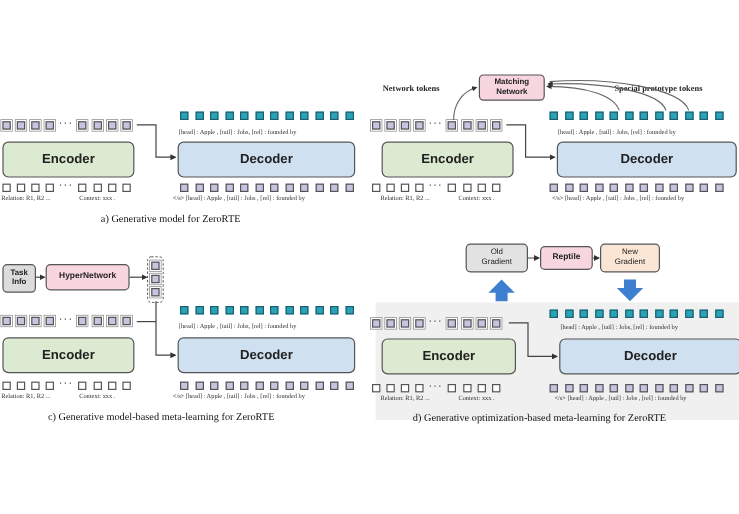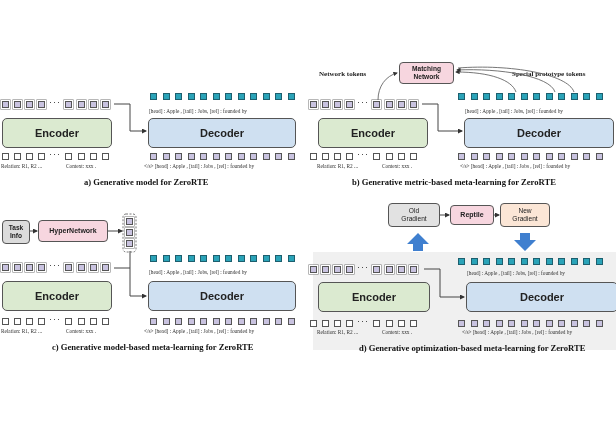--- a/index.html
+++ b/index.html
@@ -8,21 +8,21 @@
   .tok { position:absolute; width:7px; height:7px; box-sizing:border-box; }
   .tok-in { background:#fff; border:1px solid #555; }
   .tok-enc { background:#c9c3e0; border:1px solid #555; box-shadow:0 0 0 1px #fff, 0 0 0 1.6px #888; }
   .tok-dec { background:#c9c3e0; border:1px solid #555; }
   .tok-out { background:#2aa3b8; border:1px solid #1d5f6e; }
   .dots { position:absolute; font-size:9px; color:#333; letter-spacing:1px; line-height:7px; }
   .block { position:absolute; box-sizing:border-box; border:1.3px solid #555; border-radius:5px; display:flex; align-items:center; justify-content:center; font-weight:bold; color:#222; }
   .enc { background:#dbead0; font-size:11px; }
   .dec { background:#cfe0f1; font-size:11px; }
   .small { font-family:"Liberation Serif", serif; font-size:5.3px; color:#333; white-space:nowrap; position:absolute; }
-  .caption { position:absolute; font-family:"Liberation Serif", serif; font-weight:bold; font-size:8.6px; color:#111; white-space:nowrap; }
+  .caption { position:absolute; font-family:"Liberation Serif", serif; font-weight:normal; font-size:8.6px; color:#111; white-space:nowrap; }
   .node { position:absolute; box-sizing:border-box; border:1.2px solid #555; border-radius:4px; font-size:6.6px; color:#222; display:flex; align-items:center; justify-content:center; text-align:center; line-height:8px; font-weight:bold; }
   .lbl-serif { position:absolute; font-family:"Liberation Serif", serif; font-weight:bold; font-size:7px; color:#222; white-space:nowrap; }
   svg.overlay { position:absolute; left:0; top:0; pointer-events:none; }
 </style>
 </head>
 <body>
 
 <div class="abs" style="left:313px;top:252px;width:303px;height:98px;background:#f0f0f0;"></div>
 
 <div class="abs" style="left:0;top:0;width:308px;height:200px;">
@@ -39,46 +39,45 @@
 <div class="abs" style="left:308px;top:0;width:308px;height:200px;">
   <div class="block enc" style="left:10px;top:118px;width:110px;height:30px;">Encoder</div>
   <div class="block dec" style="left:156px;top:118px;width:150px;height:30px;">Decoder</div>
   <div class="small" style="left:9px;top:163px;">Relation:  R1,  R2 ...</div>
   <div class="small" style="left:74px;top:163px;">Context:  xxx   .</div>
   <div class="small" style="left:157px;top:108px;">[head] :  Apple  ,    [tail] :    Jobs,   [rel] : founded by</div>
   <div class="small" style="left:152px;top:163px;">&lt;/s&gt;  [head] :  Apple  ,  [tail] :    Jobs   , [rel] : founded by</div>
   <div class="node" style="left:91px;top:62px;width:55px;height:22px;background:#f7d6df;padding:0 6px;">Matching Network</div>
   <div class="lbl-serif" style="left:11px;top:70px;">Network tokens</div>
   <div class="lbl-serif" style="left:204px;top:70px;">Special prototype tokens</div>
-  <div class="caption" style="left:44px;top:177px;">b) Generative metric-based meta-learning for ZeroRTE</div>
 </div>
 
 <div class="abs" style="left:0;top:200px;width:308px;height:160px;">
   <div class="node" style="left:2px;top:20px;width:28px;height:24px;background:#dcdcdc;padding:0 4px;">Task Info</div>
   <div class="node" style="left:38px;top:20px;width:70px;height:22px;background:#f7d6df;font-size:7px;">HyperNetwork</div>
   <div class="block enc" style="left:2px;top:81px;width:110px;height:30px;">Encoder</div>
   <div class="block dec" style="left:148px;top:81px;width:148px;height:30px;">Decoder</div>
   <div class="small" style="left:1px;top:128px;">Relation:  R1,  R2 ...</div>
   <div class="small" style="left:66px;top:128px;">Context:  xxx   .</div>
   <div class="small" style="left:149px;top:69px;">[head] :  Apple  ,    [tail] :    Jobs,   [rel] : founded by</div>
   <div class="small" style="left:144px;top:128px;">&lt;/s&gt;  [head] :  Apple  ,  [tail] :    Jobs   , [rel] : founded by</div>
-  <div class="caption" style="left:52px;top:142px;">c) Generative model-based meta-learning for ZeroRTE</div>
+  <div class="caption" style="left:40px;top:142px;">c) Generative model-based meta-learning for ZeroRTE</div>
 </div>
 
 <div class="abs" style="left:308px;top:190px;width:308px;height:170px;">
   <div class="node" style="left:80px;top:13px;width:52px;height:24px;background:#e2e2e2;padding:0 8px;font-weight:normal;">Old Gradient</div>
   <div class="node" style="left:142px;top:15px;width:44px;height:20px;background:#f7d6df;font-size:7px;">Reptile</div>
   <div class="node" style="left:192px;top:13px;width:50px;height:24px;background:#fbe6d6;padding:0 7px;font-weight:normal;">New Gradient</div>
   <div class="block enc" style="left:10px;top:92px;width:112px;height:30px;">Encoder</div>
   <div class="block dec" style="left:158px;top:92px;width:152px;height:30px;">Decoder</div>
   <div class="small" style="left:9px;top:139px;">Relation:  R1,  R2 ...</div>
   <div class="small" style="left:74px;top:139px;">Context:  xxx   .</div>
   <div class="small" style="left:159px;top:80px;">[head] :  Apple  ,    [tail] :    Jobs,   [rel] : founded by</div>
   <div class="small" style="left:154px;top:139px;">&lt;/s&gt;  [head] :  Apple  ,  [tail] :    Jobs   , [rel] : founded by</div>
-  <div class="caption" style="left:51px;top:153px;">d) Generative optimization-based meta-learning for ZeroRTE</div>
+  <div class="caption" style="left:36px;top:153px;">d) Generative optimization-based meta-learning for ZeroRTE</div>
 </div>
 
 <div id="tokens">
     <div class="tok tok-enc" style="left: 2px; top: 101px;"></div>
     <div class="tok tok-enc" style="left: 14px; top: 101px;"></div>
     <div class="tok tok-enc" style="left: 26px; top: 101px;"></div>
     <div class="tok tok-enc" style="left: 38px; top: 101px;"></div>
     <div class="tok tok-enc" style="left: 65px; top: 101px;"></div>
     <div class="tok tok-enc" style="left: 78px; top: 101px;"></div>
     <div class="tok tok-enc" style="left: 90px; top: 101px;"></div>

